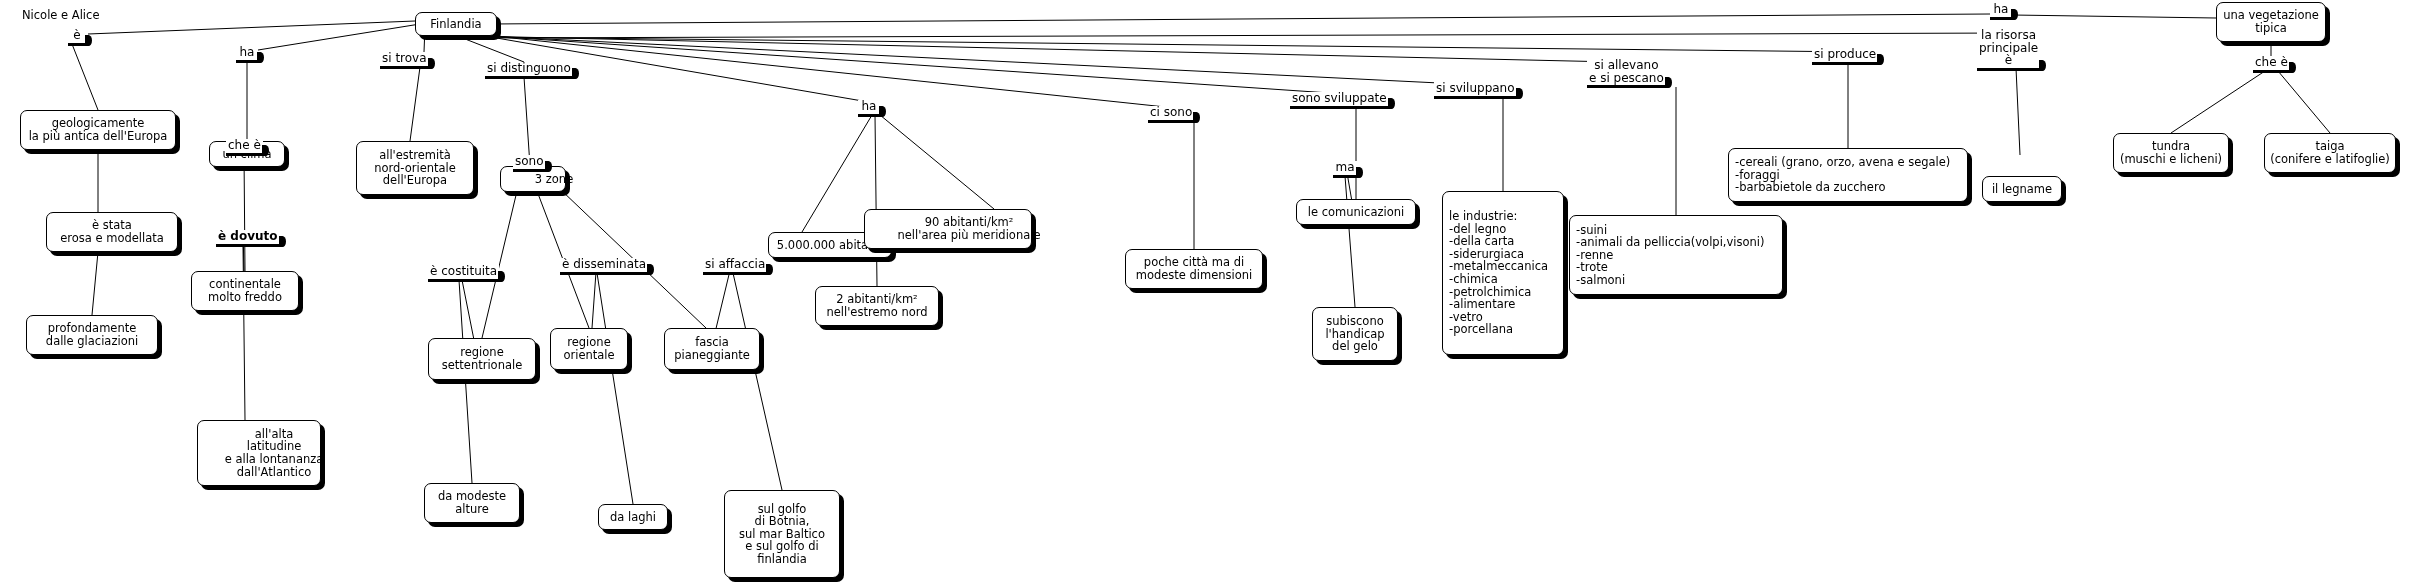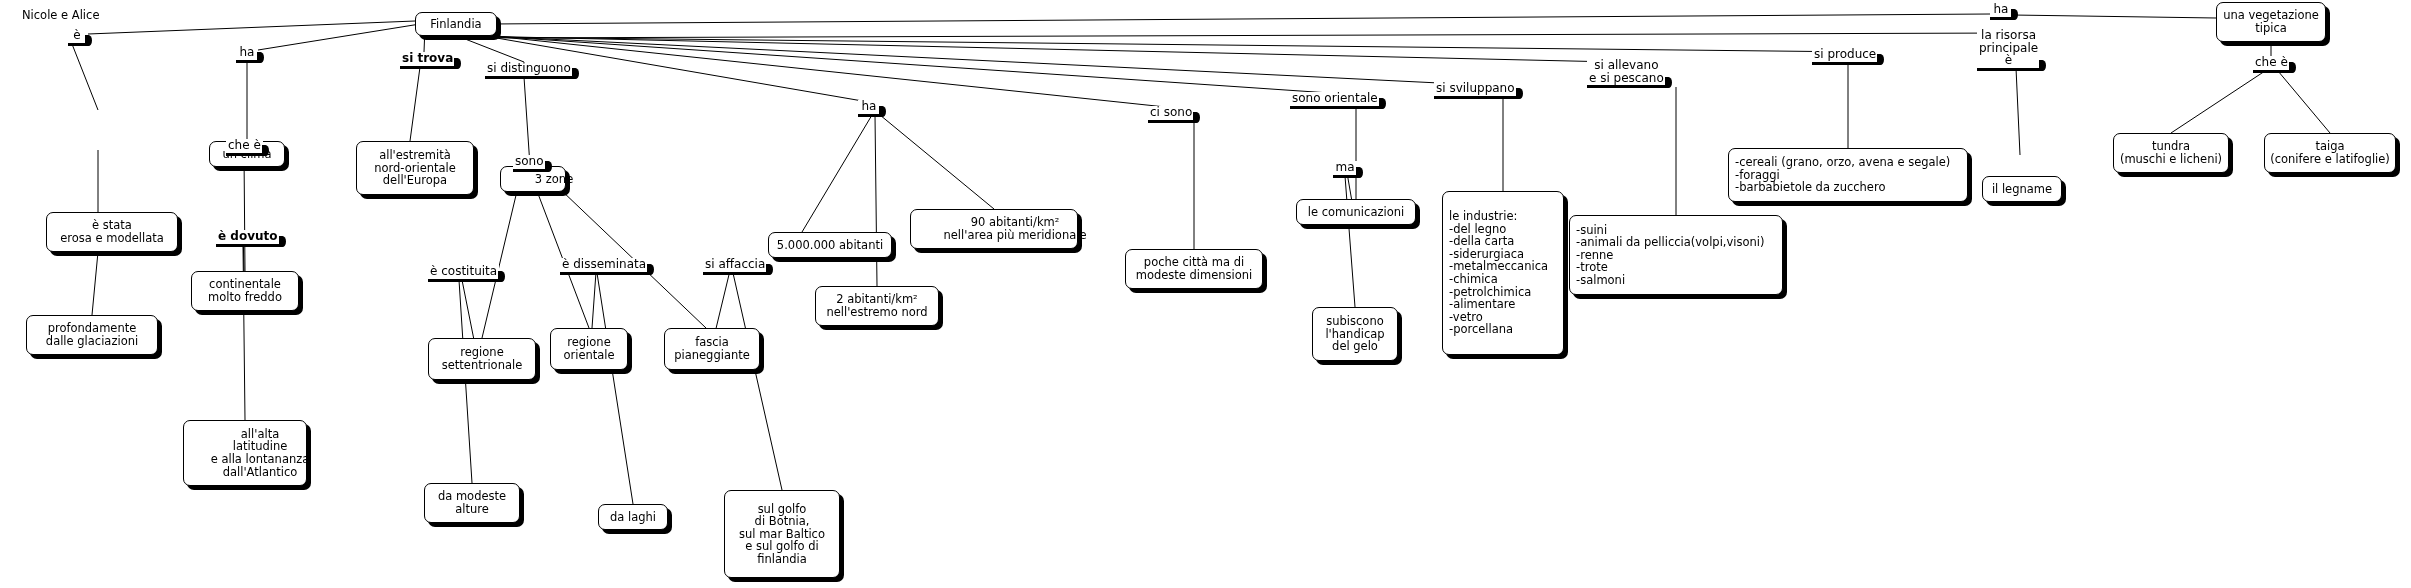--- a/index.html
+++ b/index.html
@@ -130,28 +130,30 @@
       <line x1="490" y1="24" x2="1990" y2="14" stroke="#000000" stroke-width="1"></line>
       <line x1="2012" y1="15" x2="2216" y2="18" stroke="#000000" stroke-width="1"></line>
       <line x1="2271" y1="42" x2="2271" y2="60" stroke="#000000" stroke-width="1"></line>
       <line x1="2265" y1="71" x2="2171" y2="133" stroke="#000000" stroke-width="1"></line>
       <line x1="2278" y1="71" x2="2330" y2="133" stroke="#000000" stroke-width="1"></line>
     </svg>
 
   <div class="label-plain" style="left:22px; top:9px;">Nicole e Alice</div>
 
 <div class="node" style="left: 415px; top: 12px; width: 82px; height: 24px;">Finlandia</div>
+    <div class="node" style="left: 20px; top: 110px; width: 156px; height: 40px;">geologicamente
+la più antica dell'Europa</div>
     <div class="node" style="left: 32px; top: 212px; width: 132px; height: 40px; margin-left: 14px;">è stata
 erosa e modellata</div>
     <div class="node" style="left: 26px; top: 315px; width: 132px; height: 40px;">profondamente
 dalle glaciazioni</div>
     <div class="node" style="left: 209px; top: 141px; width: 76px; height: 26px;">un clima</div>
     <div class="node" style="left: 191px; top: 271px; width: 108px; height: 40px;">continentale
 molto freddo</div>
-    <div class="node" style="left: 183px; top: 420px; width: 124px; height: 66px; padding-left: 36px;">all'alta
+    <div class="node" style="left: 197px; top: 420px; width: 124px; height: 66px; padding-left: 36px;">all'alta
 latitudine
 e alla lontananza
 dall'Atlantico</div>
     <div class="node" style="left: 356px; top: 141px; width: 118px; height: 54px;">all'estremità
 nord-orientale
 dell'Europa</div>
     <div class="node" style="left: 500px; top: 166px; width: 66px; height: 26px; padding-left: 48px;">3 zone</div>
     <div class="node" style="left: 428px; top: 338px; width: 108px; height: 42px;">regione
 settentrionale</div>
     <div class="node" style="left: 550px; top: 328px; width: 78px; height: 42px;">regione
@@ -162,21 +164,21 @@
 alture</div>
     <div class="node" style="left: 598px; top: 504px; width: 70px; height: 26px;">da laghi</div>
     <div class="node" style="left: 724px; top: 490px; width: 116px; height: 88px;">sul golfo
 di Botnia,
 sul mar Baltico
 e sul golfo di
 finlandia</div>
     <div class="node" style="left: 768px; top: 232px; width: 124px; height: 26px;">5.000.000 abitanti</div>
     <div class="node" style="left: 815px; top: 286px; width: 124px; height: 40px; text-align: center;">2 abitanti/km²
 nell'estremo nord</div>
-    <div class="node" style="left: 910px; top: 209px; width: 168px; height: 40px; padding-left: 48px;">90 abitanti/km²
+    <div class="node" style="left: 864px; top: 209px; width: 168px; height: 40px; padding-left: 48px;">90 abitanti/km²
 nell'area più meridionale</div>
     <div class="node" style="left: 1125px; top: 249px; width: 138px; height: 40px;">poche città ma di
 modeste dimensioni</div>
     <div class="node" style="left: 1296px; top: 199px; width: 120px; height: 26px;">le comunicazioni</div>
     <div class="node" style="left: 1312px; top: 307px; width: 86px; height: 54px;">subiscono
 l'handicap
 del gelo</div>
     <div class="node left" style="left: 1442px; top: 191px; width: 122px; height: 164px;">le industrie:
 -del legno
 -della carta
@@ -199,29 +201,29 @@
     <div class="node" style="left: 2216px; top: 2px; width: 110px; height: 40px;">una vegetazione
 tipica</div>
     <div class="node" style="left: 2113px; top: 133px; width: 116px; height: 40px;">tundra
 (muschi e licheni)</div>
     <div class="node" style="left: 2264px; top: 133px; width: 132px; height: 40px;">taiga
 (conifere e latifoglie)</div>
     <div class="link" style="left: 68px; top: 29px; min-width: 18px;">è</div>
     <div class="link" style="left: 236px; top: 46px; min-width: 22px;">ha</div>
     <div class="link" style="left: 226px; top: 139px; min-width: 36px;">che è</div>
     <div class="link" style="left: 216px; top: 230px; min-width: 52px; font-weight: bold;">è dovuto</div>
-    <div class="link" style="left: 400px; top: 52px; min-width: 48px; font-weight: bold;">si trova</div>
+    <div class="link" style="left: 380px; top: 52px; min-width: 48px;">si trova</div>
     <div class="link" style="left: 485px; top: 62px; min-width: 78px;">si distinguono</div>
     <div class="link" style="left: 513px; top: 155px; min-width: 32px;">sono</div>
     <div class="link" style="left: 428px; top: 265px; min-width: 62px;">è costituita</div>
     <div class="link" style="left: 560px; top: 258px; min-width: 74px;">è disseminata</div>
     <div class="link" style="left: 703px; top: 258px; min-width: 60px;">si affaccia</div>
     <div class="link" style="left: 858px; top: 100px; min-width: 22px;">ha</div>
     <div class="link" style="left: 1148px; top: 106px; min-width: 46px;">ci sono</div>
-    <div class="link" style="left: 1290px; top: 92px; min-width: 84px;">sono orientale</div>
+    <div class="link" style="left: 1290px; top: 92px; min-width: 84px;">sono sviluppate</div>
     <div class="link" style="left: 1333px; top: 161px; min-width: 24px;">ma</div>
     <div class="link" style="left: 1434px; top: 82px; min-width: 76px;">si sviluppano</div>
     <div class="link" style="left: 1587px; top: 59px; min-width: 72px;">si allevano
 e si pescano</div>
     <div class="link" style="left: 1812px; top: 48px; min-width: 62px;">si produce</div>
     <div class="link" style="left: 1977px; top: 29px; min-width: 62px;">la risorsa
 principale
 è</div>
     <div class="link" style="left: 1990px; top: 3px; min-width: 22px;">ha</div>
     <div class="link" style="left: 2253px; top: 56px; min-width: 36px;">che è</div>

